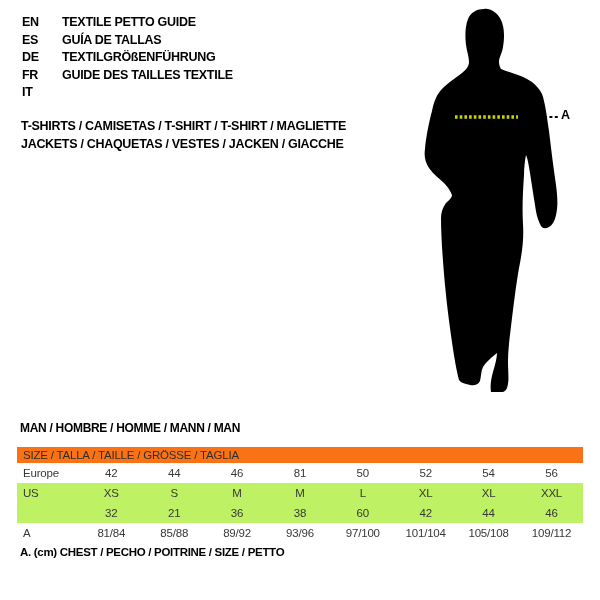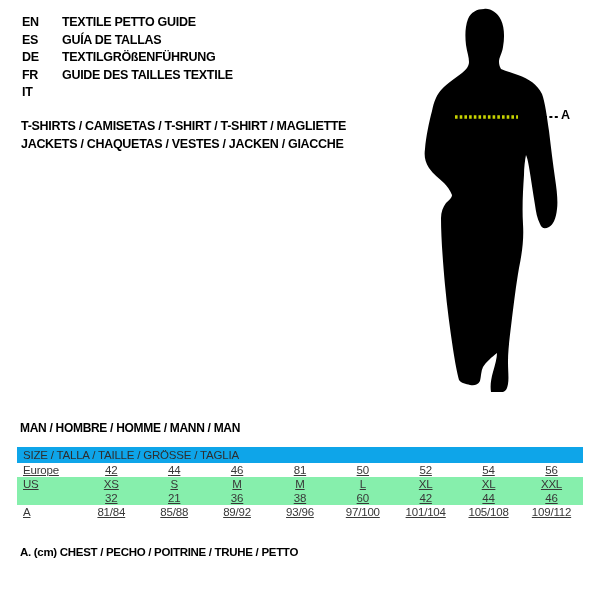--- a/index.html
+++ b/index.html
@@ -16,24 +16,24 @@
   
   .garments{position:absolute;left:21px;top:108px;font-size:12.5px;font-weight:bold;letter-spacing:-0.3px;line-height:17.5px;margin-top:10px;}
   
   .figure-wrap{position:absolute;left:395px;top:5px;width:200px;height:392px;}
   .measure-label{position:absolute;left:166px;top:103px;font-size:12.5px;font-weight:600;letter-spacing:-0.2px;}
   
   .section-title{position:absolute;left:20px;top:421px;font-size:12px;font-weight:bold;letter-spacing:-0.3px;}
   
   .size-table{position:absolute;left:17px;top:447px;width:566px;border-collapse:collapse;table-layout:fixed;}
   .size-table th,.size-table td{padding:0;font-weight:normal;font-size:11.5px;color:#383838;letter-spacing:-0.2px;}
-  .size-table .hdr{background:#0ea5e9;height:16px;text-align:left;padding-left:6px;color:#2e2e2e;}
-  .size-table td{height:14px;text-align:center;text-decoration:underline;}
+  .size-table .hdr{background:#f97316;height:16px;text-align:left;padding-left:6px;color:#2e2e2e;}
+  .size-table td{height:20px;text-align:center;}
   .size-table td.rowlabel{text-align:left;padding-left:6px;width:62px;}
-  .size-table tr.shaded{background:#86efac;}
+  .size-table tr.shaded{background:#bef264;}
   
   .footnote{position:absolute;left:20px;top:546px;font-size:11.5px;font-weight:bold;letter-spacing:-0.3px;}
 </style>
 </head>
 <body>
 
 <div class="lang-list">
   <div class="lang-row">
     <span class="lang-code">EN</span>
     <span class="lang-label">TEXTILE PETTO GUIDE</span>
@@ -160,13 +160,13 @@
     <td>89/92</td>
     <td>93/96</td>
     <td>97/100</td>
     <td>101/104</td>
     <td>105/108</td>
     <td>109/112</td>
   </tr>
 </tbody>
   </table>
 
-<div class="footnote">A. (cm) CHEST / PECHO / POITRINE / TRUHE / PETTO</div>
+<div class="footnote">A. (cm) CHEST / PECHO / POITRINE / SIZE / PETTO</div>
 
 </body></html>

